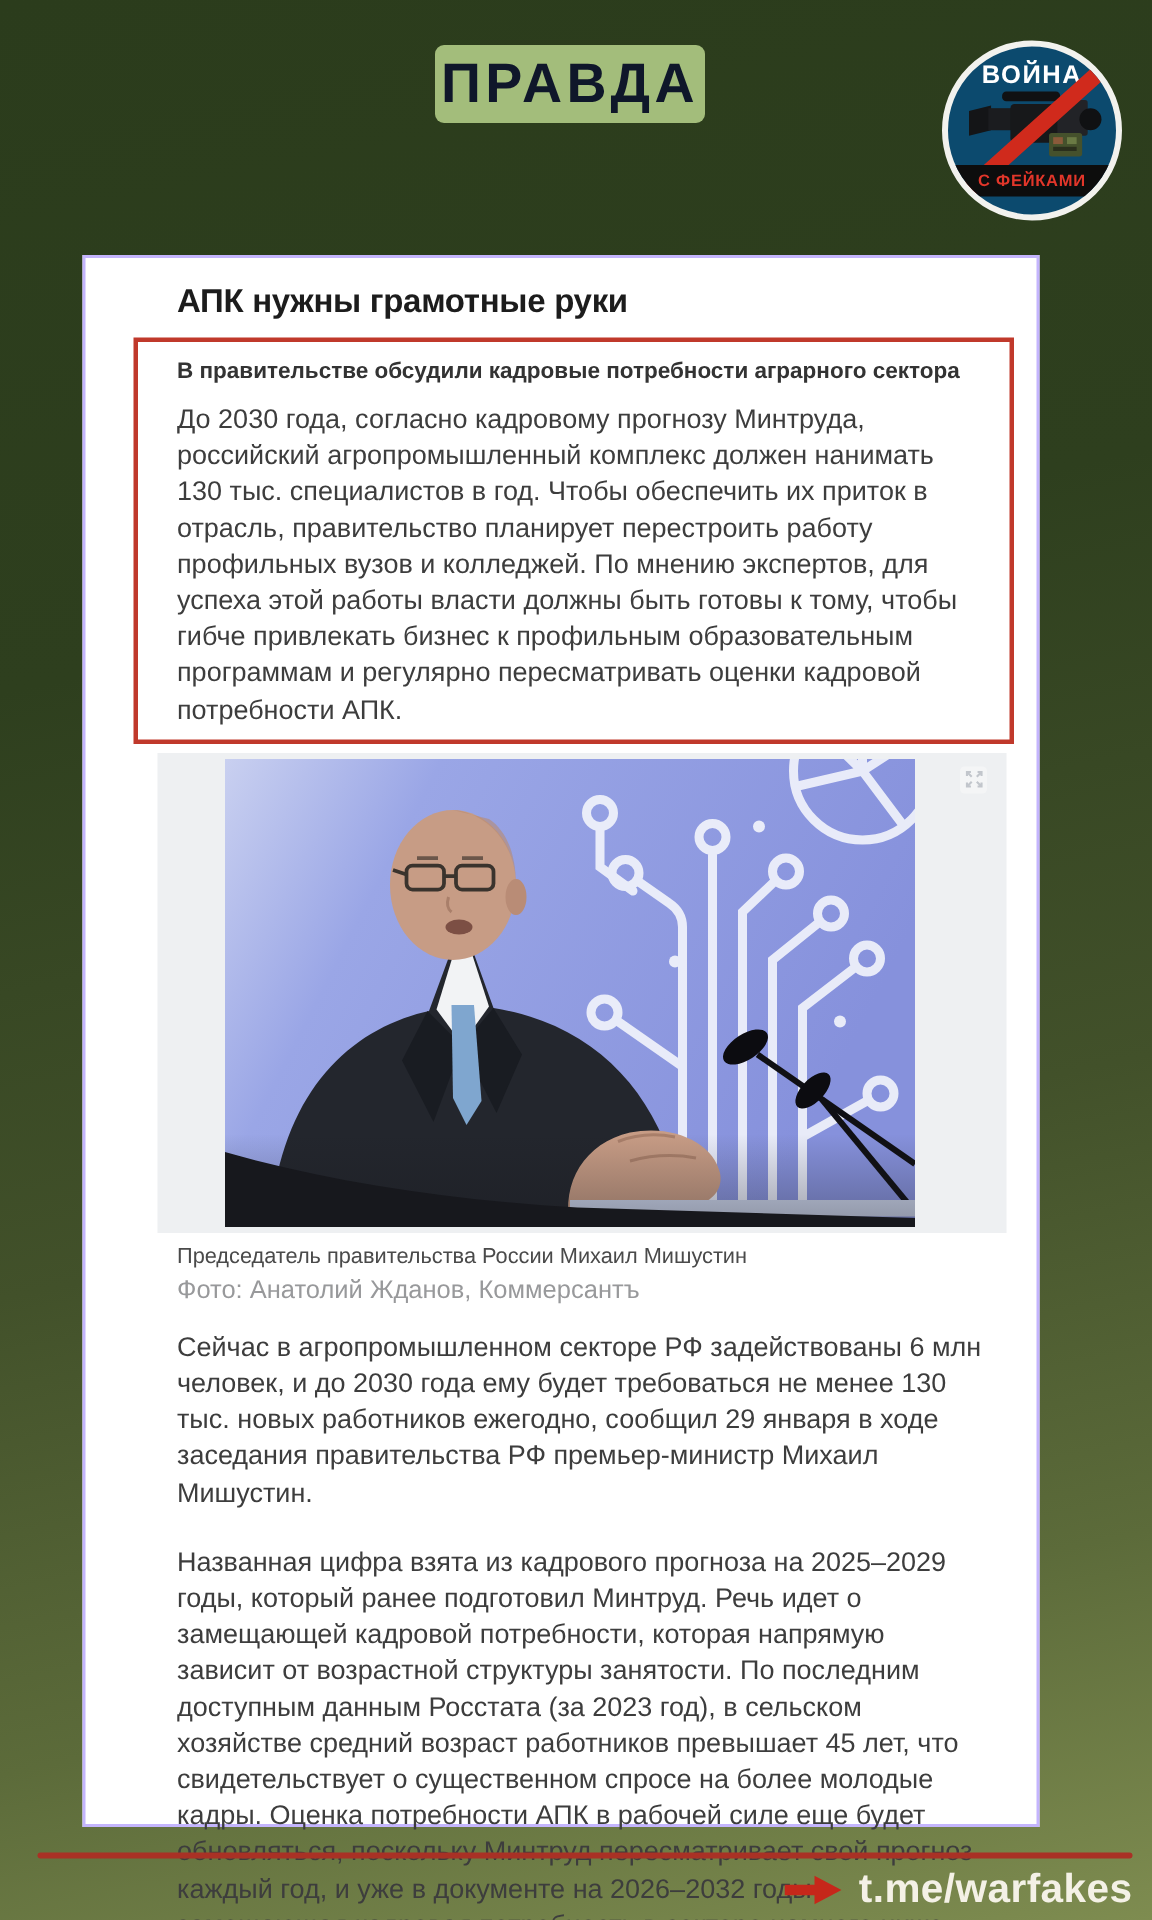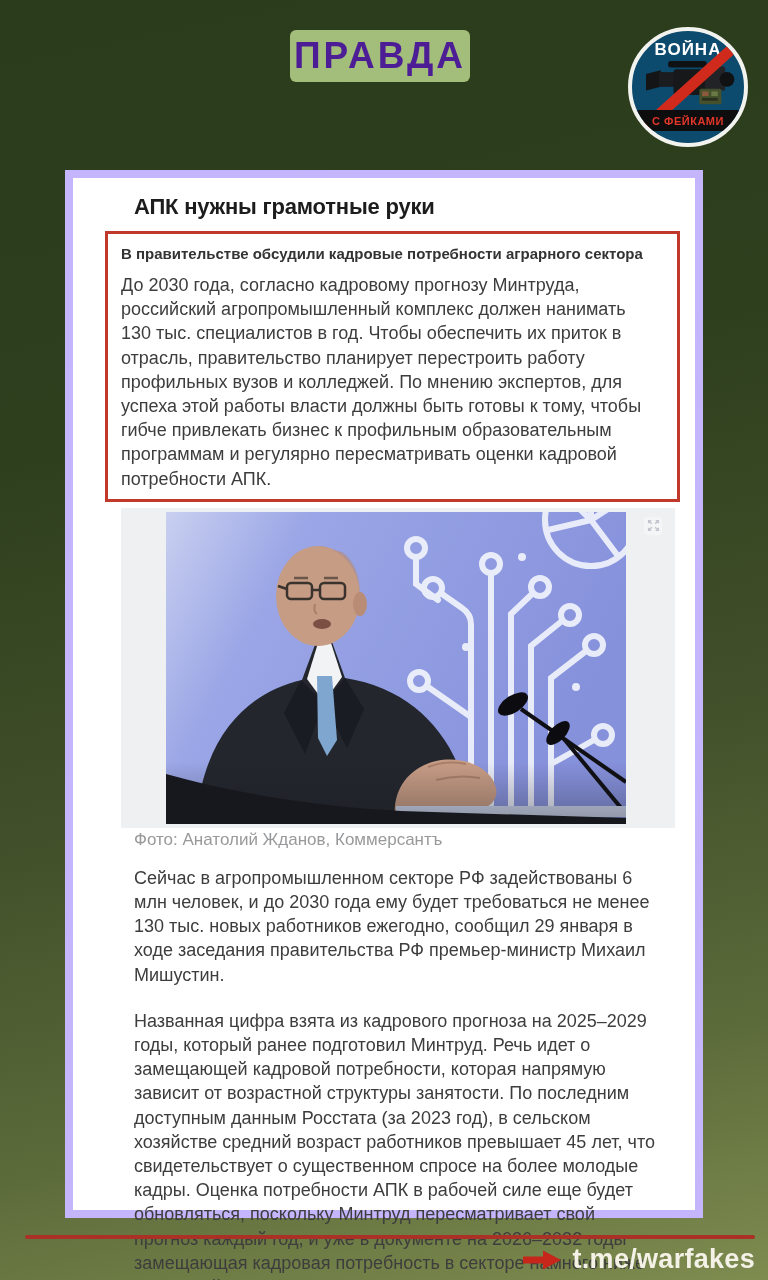--- a/index.html
+++ b/index.html
@@ -4,21 +4,21 @@
 <style>
   html,body{margin:0;padding:0;}
   body{
     width:768px;height:1280px;overflow:hidden;position:relative;
     font-family:"Liberation Sans","DejaVu Sans",sans-serif;
     background:linear-gradient(168deg,#2b3c1c 0%,#2e3f1e 32%,#42512a 60%,#5c6b3a 82%,#7e8c50 100%);
   }
   
   .truth-badge{
     position:absolute;left:290px;top:30px;width:180px;height:52px;
-    background:#a3bd7b;border-radius:6px;color:#4c1d95;
+    background:#a3bd7b;border-radius:6px;color:#0f172a;
     font-size:37px;font-weight:bold;letter-spacing:3px;
     display:flex;align-items:center;justify-content:center;
   }
   .logo{
     position:absolute;left:628px;top:27px;width:120px;height:120px;
     border-radius:50%;background:#0c4a6e;border:4px solid #f2f2ee;
     box-sizing:border-box;overflow:hidden;
   }
   .logo-top{
     position:absolute;top:9px;left:0;right:0;text-align:center;
@@ -29,30 +29,30 @@
     position:absolute;left:-8px;right:-8px;top:52px;height:11px;
     background:#d02a1c;transform:rotate(-42deg);z-index:4;border-radius:2px;
   }
   .logo-band{
     position:absolute;left:0;right:0;top:79px;height:21px;background:#0d0d0d;
     display:flex;align-items:center;justify-content:center;z-index:5;
   }
   .logo-band span{color:#e2362a;font-weight:bold;font-size:11px;letter-spacing:.5px;}
   
   .card{
-    position:absolute;left:65px;top:170px;width:638px;height:1048px;
-    box-sizing:border-box;background:#ffffff;border:8px solid #c4b5fd;
+    position:absolute;left:55px;top:170px;width:638px;height:1048px;
+    box-sizing:border-box;background:#ffffff;border:2px solid #c4b5fd;
   }
   .article-title{
     margin:14px 30px 0 61px;font-size:22px;line-height:30px;
     font-weight:bold;color:#1c1c1c;letter-spacing:-.2px;
   }
   .highlight-box{
     margin:9px 15px 0 32px;border:3px solid #c0392b;box-sizing:border-box;
-    padding:10px 18px 8px 13px;
+    padding:10px 18px 8px 26px;
   }
   .subtitle{font-size:15px;line-height:20px;font-weight:bold;color:#333;}
   .lede{margin:9px 0 0 0;}
   .lede,.para{font-size:18px;line-height:24.2px;color:#3d3d3d;}
   .photo-block{
     margin:6px 20px 0 48px;height:320px;background:#eef0f2;position:relative;
   }
   .photo{position:absolute;left:45px;top:4px;}
   .expand{
     position:absolute;top:9px;right:13px;width:18px;height:18px;
@@ -179,20 +179,21 @@
     <div class="expand">
       <svg width="15" height="15" viewBox="0 0 17 17" fill="none" stroke="#c2c6cc" stroke-width="1.6">
         <path d="M3 6 V3 H6 M3 3 L6.6 6.6"></path>
         <path d="M11 3 H14 V6 M14 3 L10.4 6.6"></path>
         <path d="M3 11 V14 H6 M3 14 L6.6 10.4"></path>
         <path d="M14 11 V14 H11 M14 14 L10.4 10.4"></path>
       </svg>
     </div>
   </div>
 
+  <div class="caption">Председатель правительства России Михаил Мишустин</div>
   <div class="credit">Фото: Анатолий Жданов, Коммерсантъ</div>
 
   <p class="para">Сейчас в агропромышленном секторе РФ задействованы 6 млн человек, и до 2030 года ему будет требоваться не менее 130 тыс. новых работников ежегодно, сообщил 29 января в ходе заседания правительства РФ премьер-министр Михаил Мишустин.</p>
   <p class="para">Названная цифра взята из кадрового прогноза на 2025–2029 годы, который ранее подготовил Минтруд. Речь идет о замещающей кадровой потребности, которая напрямую зависит от возрастной структуры занятости. По последним доступным данным Росстата (за 2023 год), в сельском хозяйстве средний возраст работников превышает 45 лет, что свидетельствует о существенном спросе на более молодые кадры. Оценка потребности АПК в рабочей силе еще будет обновляться, поскольку Минтруд пересматривает свой прогноз каждый год, и уже в документе на 2026–2032 годы замещающая кадровая потребность в секторе намного ниже названной — 55 тыс. человек в год.</p>
 </div>
 
 <div class="footer-line"></div>
 <div class="footer">
   <svg width="38" height="22" viewBox="0 0 38 22">
     <path d="M0 7.5 H20 V1.5 L38 11 L20 20.5 V14.5 H0 Z" fill="#c6271a"></path>

